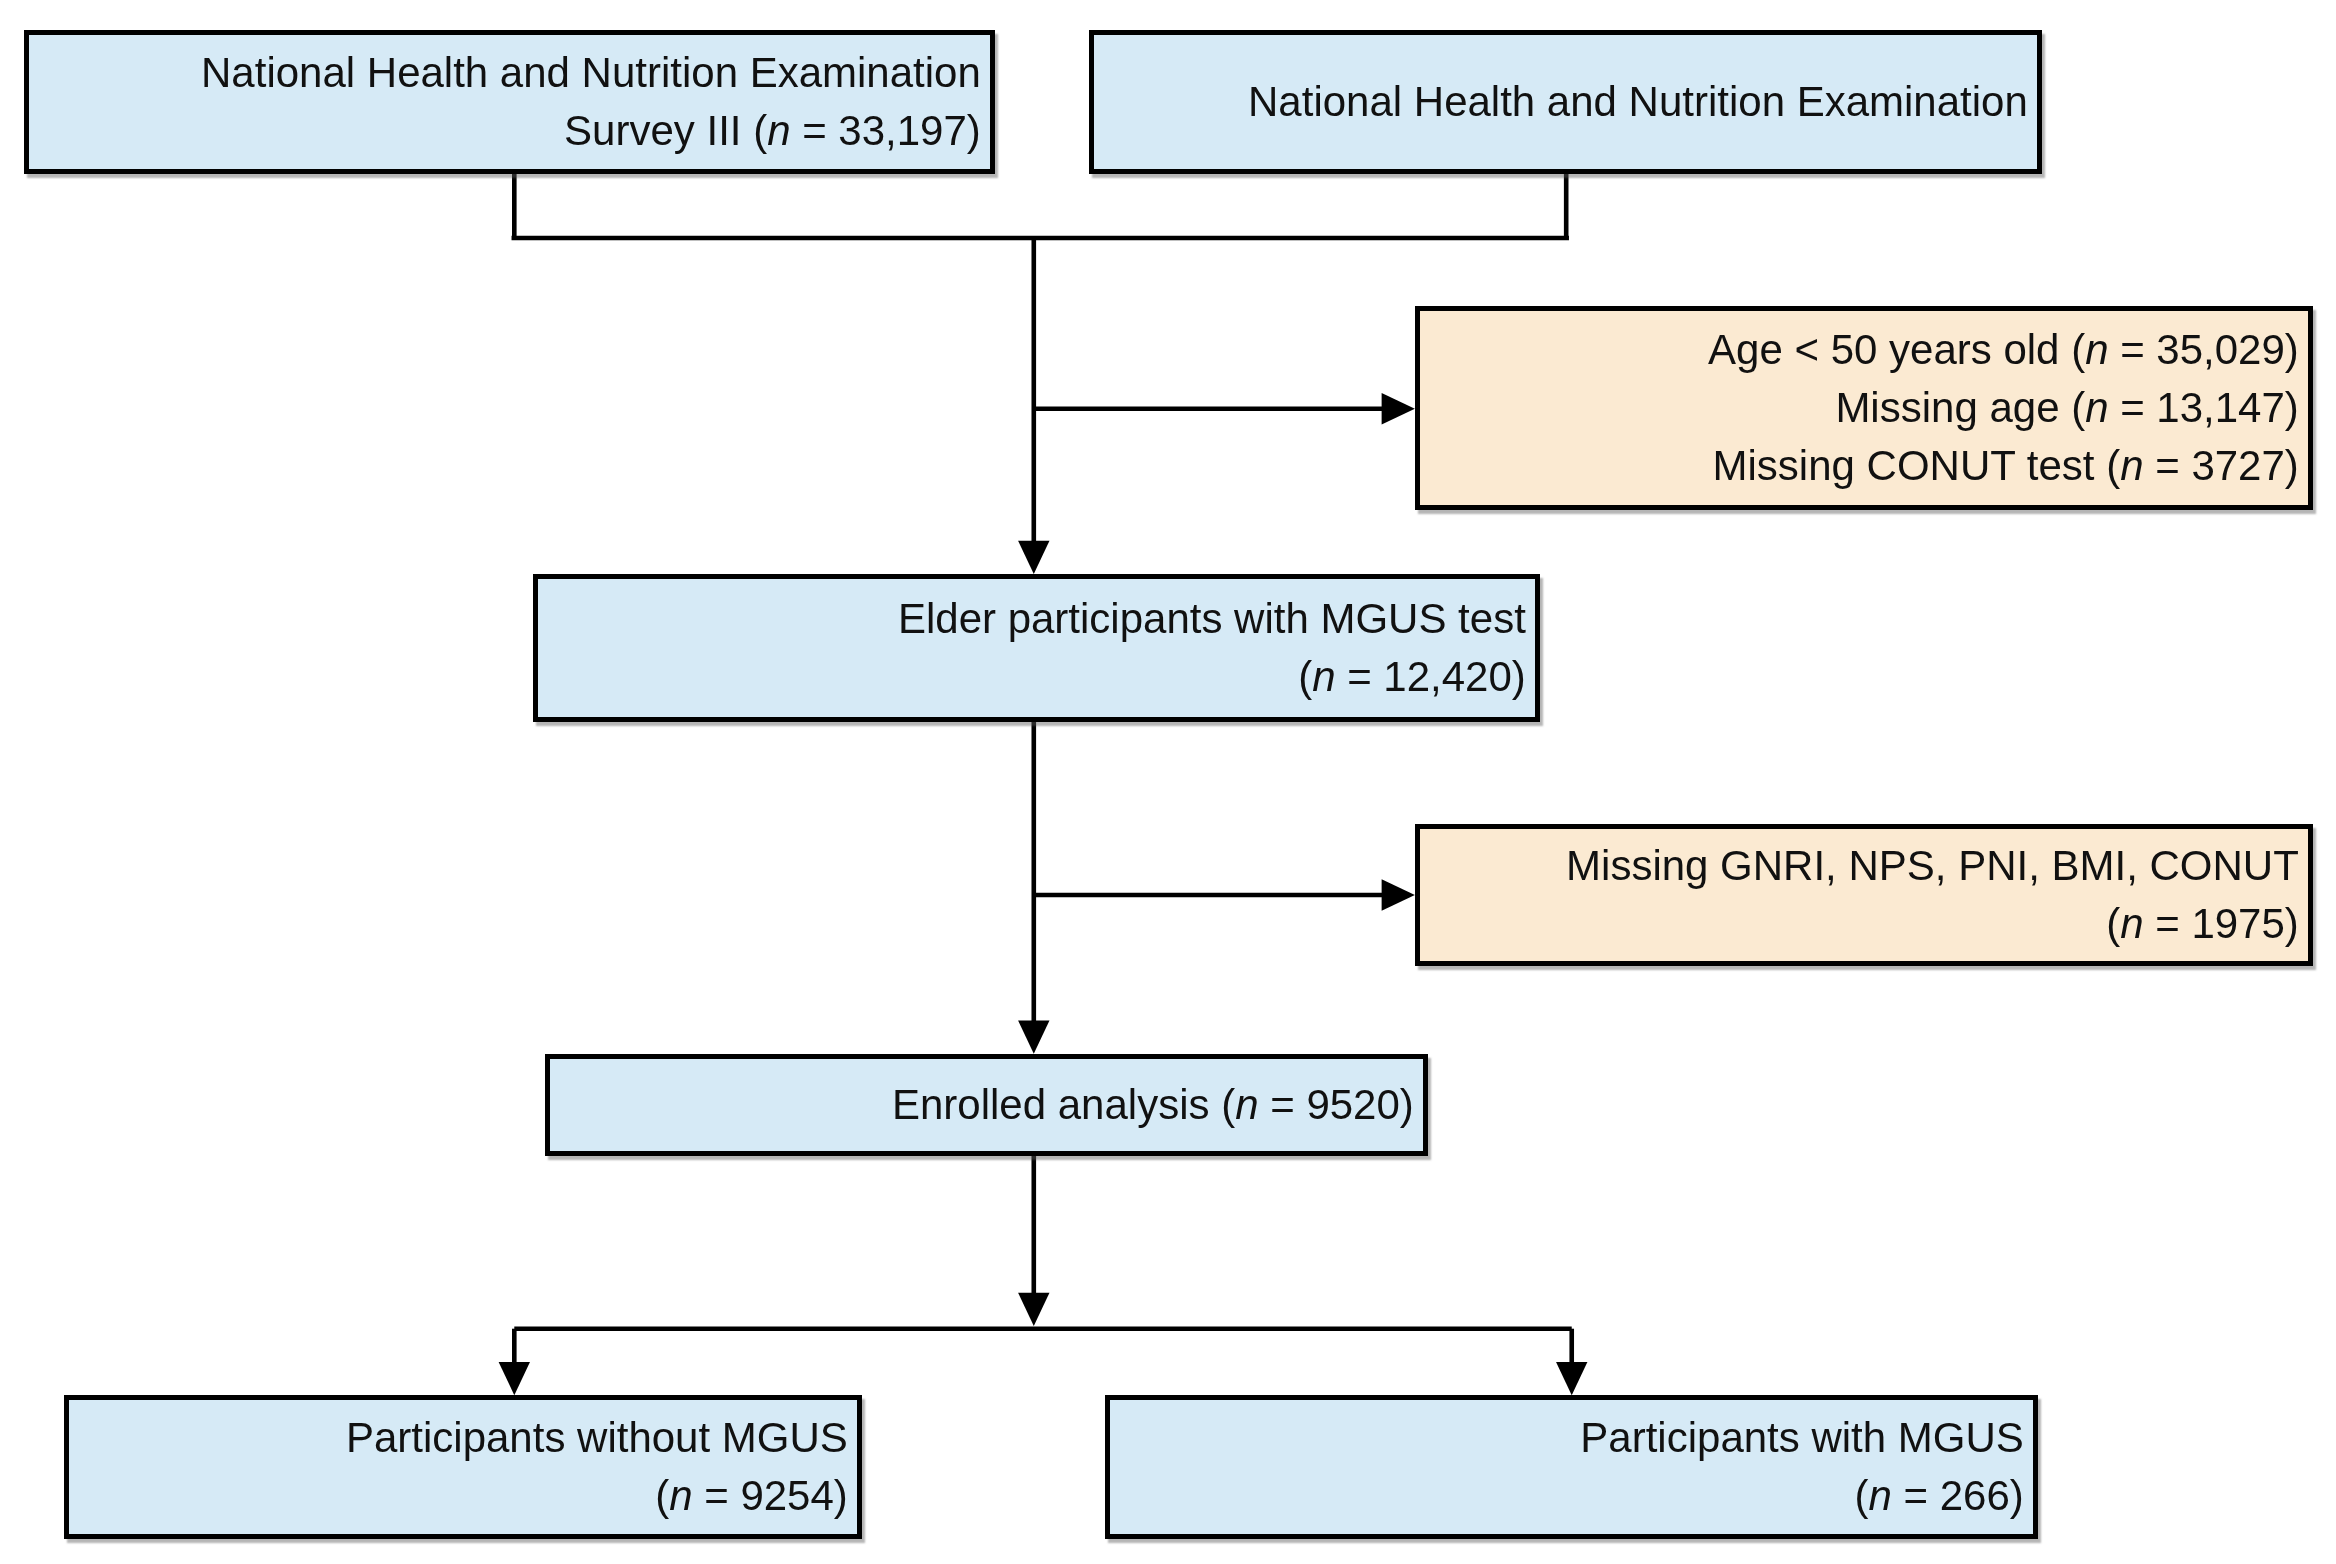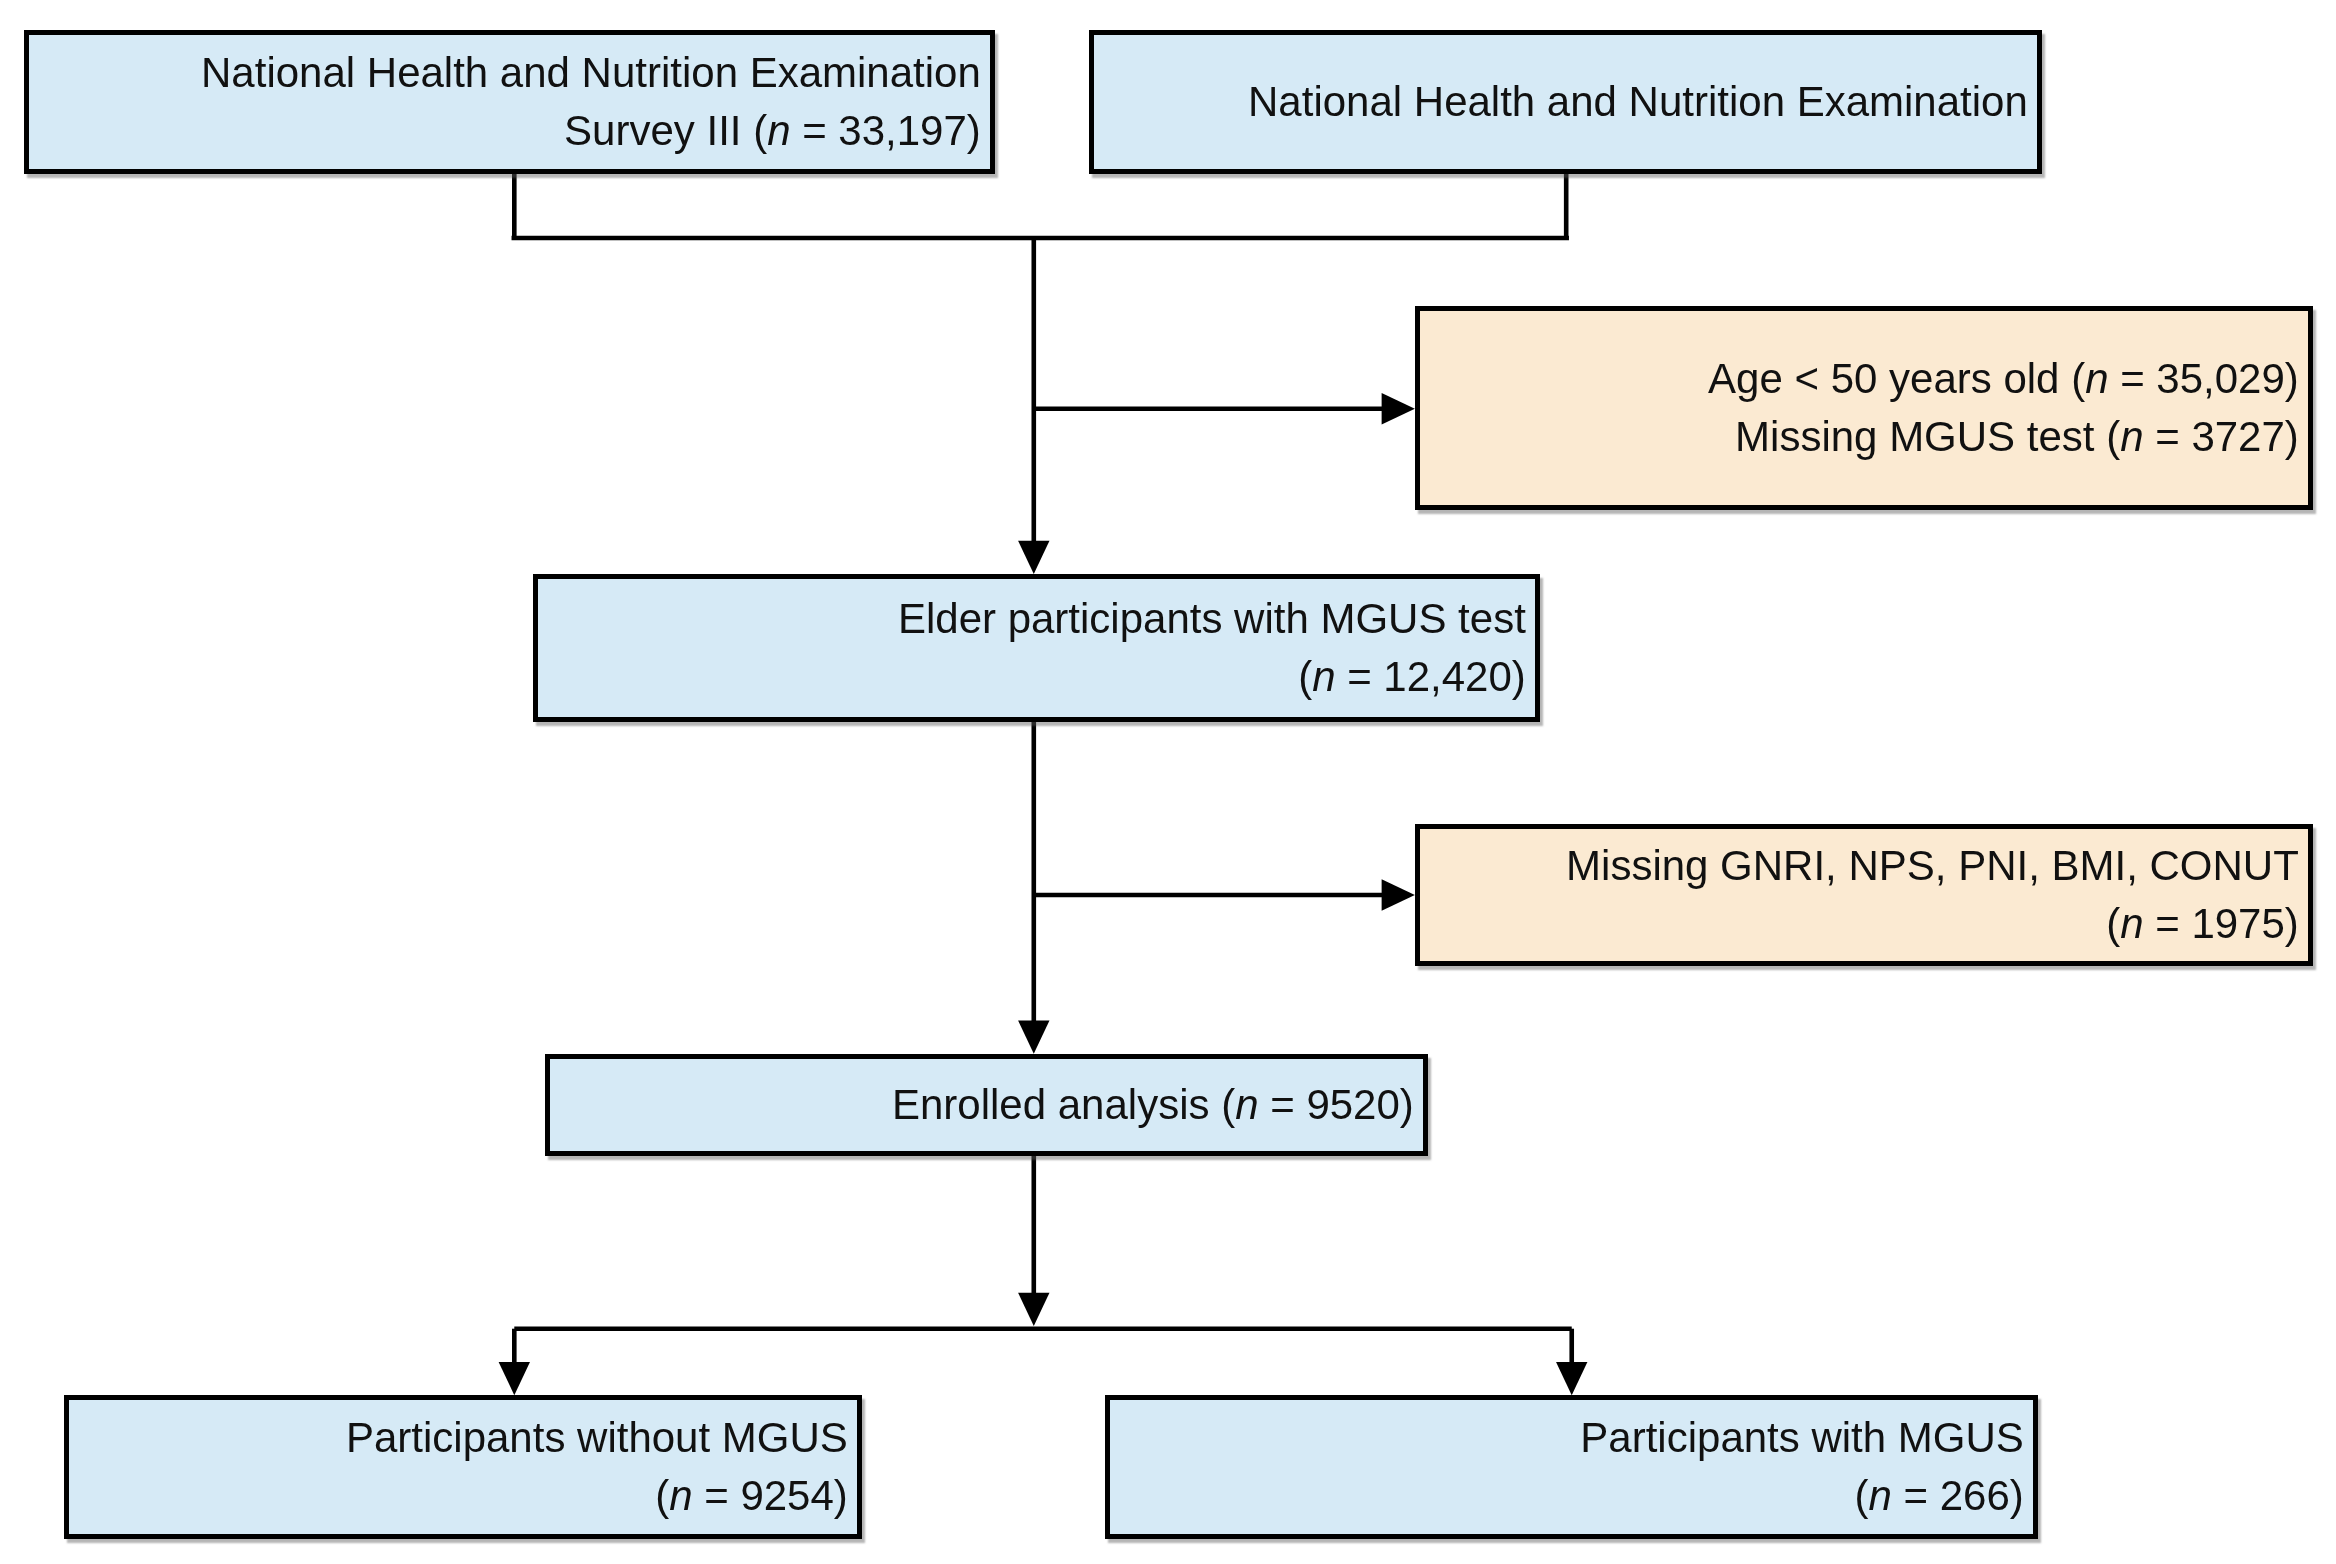--- a/index.html
+++ b/index.html
@@ -96,21 +96,22 @@
       <div class="box-line"><span>National Health and Nutrition Examination</span></div>
       <div class="box-line"><span>Survey III (</span><em>n</em><span> = 33,197)</span></div>
     </div>
 
   <div id="box-nhanes99" class="flow-box blue">
       <div class="box-line"><span>National Health and Nutrition Examination</span></div>
     </div>
 
   <div id="box-exclusion1" class="flow-box peach">
       <div class="box-line"><span>Age &lt; 50 years old (</span><em>n</em><span> = 35,029)</span></div>
-      <div class="box-line"><span>Missing MGUS test (</span><em>n</em><span> = 3727)</span></div>
+      <div class="box-line"><span>Missing age (</span><em>n</em><span> = 13,147)</span></div>
+      <div class="box-line"><span>Missing CONUT test (</span><em>n</em><span> = 3727)</span></div>
     </div>
 
   <div id="box-elder" class="flow-box blue">
       <div class="box-line"><span>Elder participants with MGUS test</span></div>
       <div class="box-line"><span>(</span><em>n</em><span> = 12,420)</span></div>
     </div>
 
   <div id="box-exclusion2" class="flow-box peach">
       <div class="box-line"><span>Missing GNRI, NPS, PNI, BMI, CONUT</span></div>
       <div class="box-line"><span>(</span><em>n</em><span> = 1975)</span></div>

